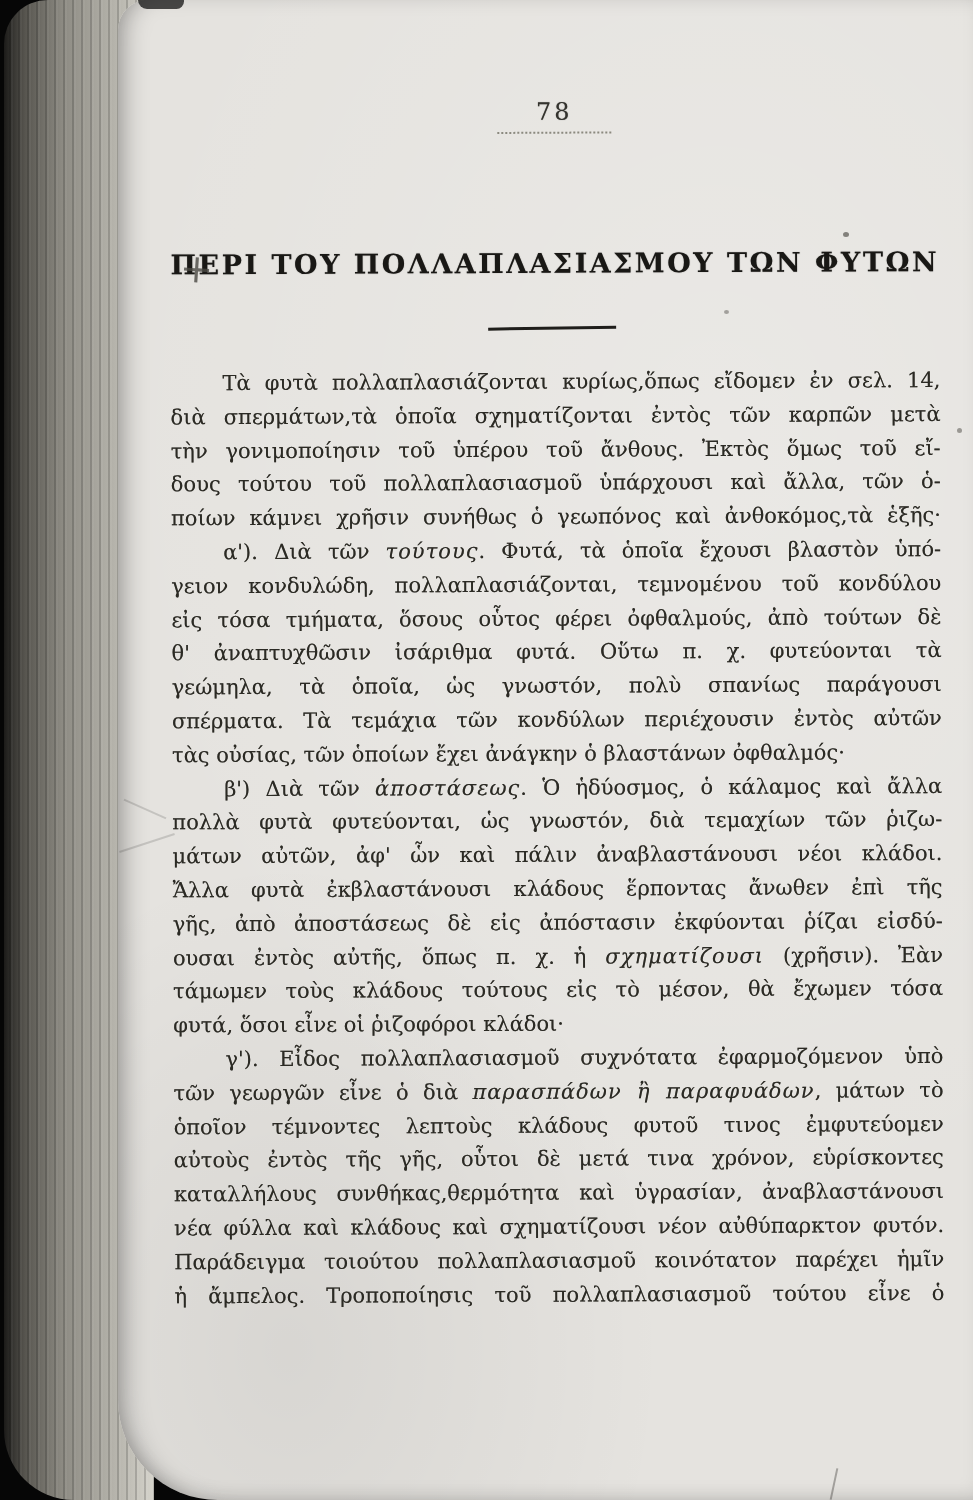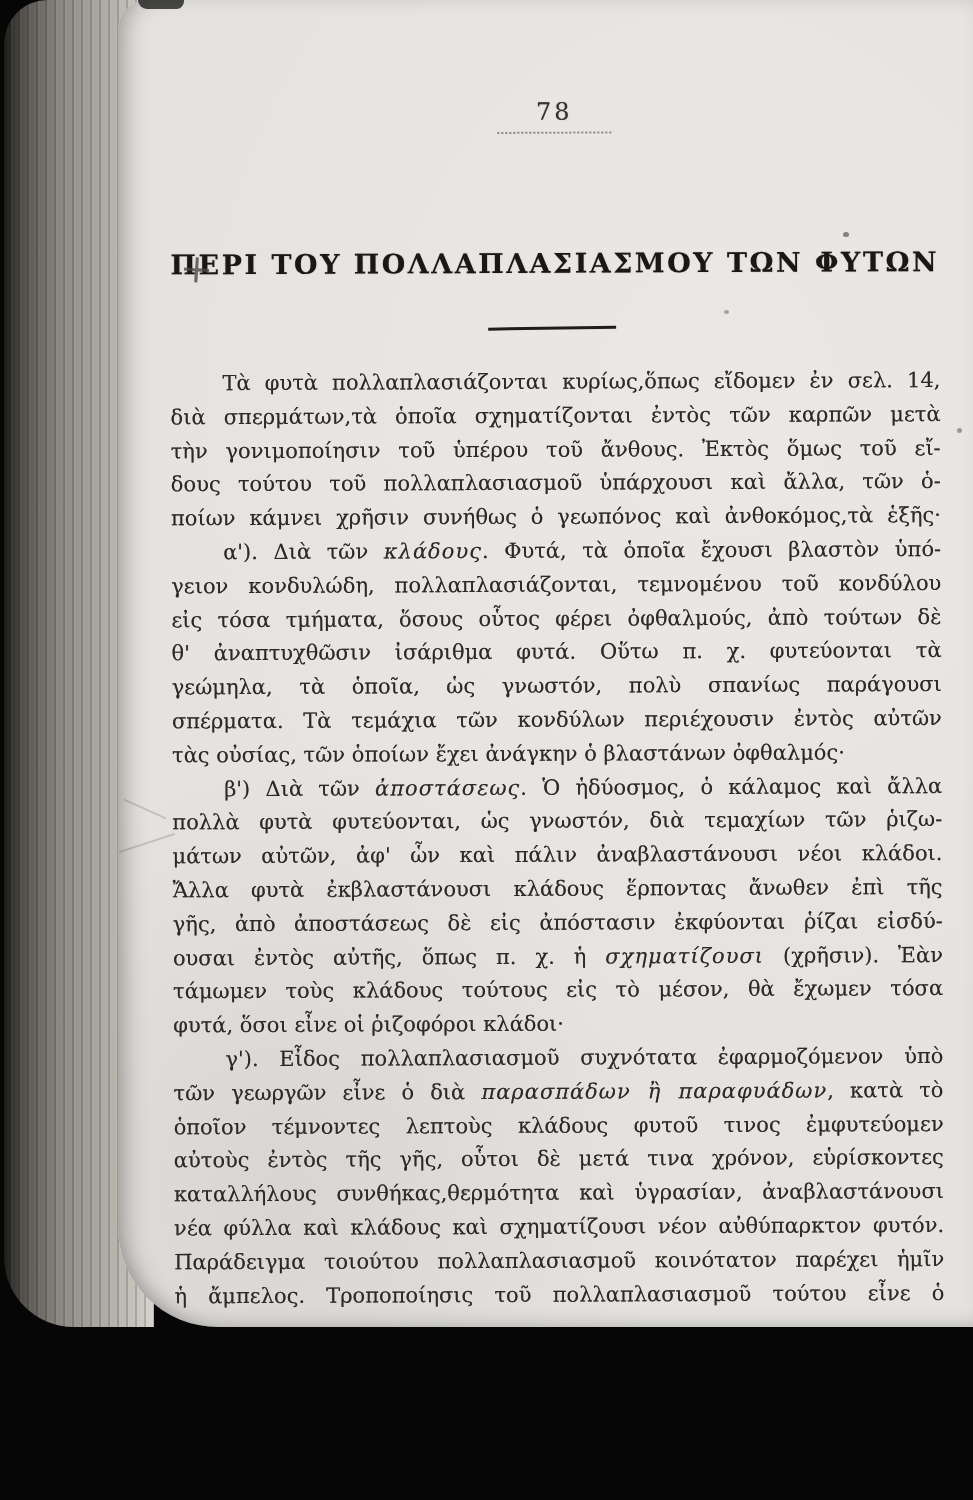--- a/index.html
+++ b/index.html
@@ -1,16 +1,16 @@
 <!DOCTYPE html>
 <html><head>
 <meta charset="utf-8">
 <style>
   html,body{margin:0;padding:0;background:#060606;}
-  .photo{position:relative;width:973px;height:1327px;background:#060606;overflow:hidden;
+  .photo{position:relative;width:973px;height:1500px;background:#060606;overflow:hidden;
          font-family:"DejaVu Serif","Liberation Serif",serif;}
 
   
   .edges{position:absolute;left:4px;top:0;bottom:0;width:150px;
          background:linear-gradient(90deg,#1c1b19 0%,#57554f 14%,#8b8981 38%,#a8a69e 62%,#c6c4bc 88%,#d6d4cc 100%);
          border-radius:44px 0 0 70px;}
   .edges:after{content:"";position:absolute;inset:0;border-radius:inherit;
          background:repeating-linear-gradient(90deg,rgba(0,0,0,0) 0 5px,rgba(0,0,0,0.16) 5px 7px,rgba(255,255,255,0.05) 7px 9px);}
 
   
@@ -84,37 +84,37 @@
       <span class="title">ΠΕΡΙ ΤΟΥ ΠΟΛΛΑΠΛΑΣΙΑΣΜΟΥ ΤΩΝ ΦΥΤΩΝ</span>
     </div>
     <div class="rule"></div>
 
     <div class="body">
         <div class="line first"><span>Τὰ φυτὰ πολλαπλασιάζονται κυρίως,ὅπως εἴδομεν ἐν σελ. 14,</span></div>
         <div class="line"><span>διὰ σπερμάτων,τὰ ὁποῖα σχηματίζονται ἐντὸς τῶν καρπῶν μετὰ</span></div>
         <div class="line"><span>τὴν γονιμοποίησιν τοῦ ὑπέρου τοῦ ἄνθους. Ἐκτὸς ὅμως τοῦ εἴ-</span></div>
         <div class="line"><span>δους τούτου τοῦ πολλαπλασιασμοῦ ὑπάρχουσι καὶ ἄλλα, τῶν ὁ-</span></div>
         <div class="line"><span>ποίων κάμνει χρῆσιν συνήθως ὁ γεωπόνος καὶ ἀνθοκόμος,τὰ ἑξῆς·</span></div>
-        <div class="line first"><span>α'). Διὰ τῶν </span><span class="it">κλάδους</span><span>. Φυτά, τὰ ὁποῖα ἔχουσι βλαστὸν ὑπό-</span></div>
+        <div class="line first"><span>α'). Διὰ τῶν </span><span class="it">τούτους</span><span>. Φυτά, τὰ ὁποῖα ἔχουσι βλαστὸν ὑπό-</span></div>
         <div class="line"><span>γειον κονδυλώδη, πολλαπλασιάζονται, τεμνομένου τοῦ κονδύλου</span></div>
         <div class="line"><span>εἰς τόσα τμήματα, ὅσους οὗτος φέρει ὀφθαλμούς, ἀπὸ τούτων δὲ</span></div>
         <div class="line"><span>θ' ἀναπτυχθῶσιν ἰσάριθμα φυτά. Οὕτω π. χ. φυτεύονται τὰ</span></div>
         <div class="line"><span>γεώμηλα, τὰ ὁποῖα, ὡς γνωστόν, πολὺ σπανίως παράγουσι</span></div>
         <div class="line"><span>σπέρματα. Τὰ τεμάχια τῶν κονδύλων περιέχουσιν ἐντὸς αὐτῶν</span></div>
         <div class="line no-stretch"><span>τὰς οὐσίας, τῶν ὁποίων ἔχει ἀνάγκην ὁ βλαστάνων ὀφθαλμός·</span></div>
         <div class="line first"><span>β') Διὰ τῶν </span><span class="it">ἀποστάσεως</span><span>. Ὁ ἡδύοσμος, ὁ κάλαμος καὶ ἄλλα</span></div>
         <div class="line"><span>πολλὰ φυτὰ φυτεύονται, ὡς γνωστόν, διὰ τεμαχίων τῶν ῥιζω-</span></div>
         <div class="line"><span>μάτων αὐτῶν, ἀφ' ὧν καὶ πάλιν ἀναβλαστάνουσι νέοι κλάδοι.</span></div>
         <div class="line"><span>Ἄλλα φυτὰ ἐκβλαστάνουσι κλάδους ἕρποντας ἄνωθεν ἐπὶ τῆς</span></div>
         <div class="line"><span>γῆς, ἀπὸ ἀποστάσεως δὲ εἰς ἀπόστασιν ἐκφύονται ῥίζαι εἰσδύ-</span></div>
         <div class="line"><span>ουσαι ἐντὸς αὐτῆς, ὅπως π. χ. ἡ </span><span class="it">σχηματίζουσι</span><span> (χρῆσιν). Ἐὰν</span></div>
         <div class="line"><span>τάμωμεν τοὺς κλάδους τούτους εἰς τὸ μέσον, θὰ ἔχωμεν τόσα</span></div>
         <div class="line no-stretch"><span>φυτά, ὅσοι εἶνε οἱ ῥιζοφόροι κλάδοι·</span></div>
         <div class="line first"><span>γ'). Εἶδος πολλαπλασιασμοῦ συχνότατα ἐφαρμοζόμενον ὑπὸ</span></div>
-        <div class="line"><span>τῶν γεωργῶν εἶνε ὁ διὰ </span><span class="it">παρασπάδων ἢ παραφυάδων</span><span>, κατὰ τὸ</span></div>
+        <div class="line"><span>τῶν γεωργῶν εἶνε ὁ διὰ </span><span class="it">παρασπάδων ἢ παραφυάδων</span><span>, μάτων τὸ</span></div>
         <div class="line"><span>ὁποῖον τέμνοντες λεπτοὺς κλάδους φυτοῦ τινος ἐμφυτεύομεν</span></div>
         <div class="line"><span>αὐτοὺς ἐντὸς τῆς γῆς, οὗτοι δὲ μετά τινα χρόνον, εὑρίσκοντες</span></div>
         <div class="line"><span>καταλλήλους συνθήκας,θερμότητα καὶ ὑγρασίαν, ἀναβλαστάνουσι</span></div>
         <div class="line"><span>νέα φύλλα καὶ κλάδους καὶ σχηματίζουσι νέον αὐθύπαρκτον φυτόν.</span></div>
         <div class="line"><span>Παράδειγμα τοιούτου πολλαπλασιασμοῦ κοινότατον παρέχει ἡμῖν</span></div>
         <div class="line"><span>ἡ ἄμπελος. Τροποποίησις τοῦ πολλαπλασιασμοῦ τούτου εἶνε ὁ</span></div>
       </div>
   </div>
 </div>
 

